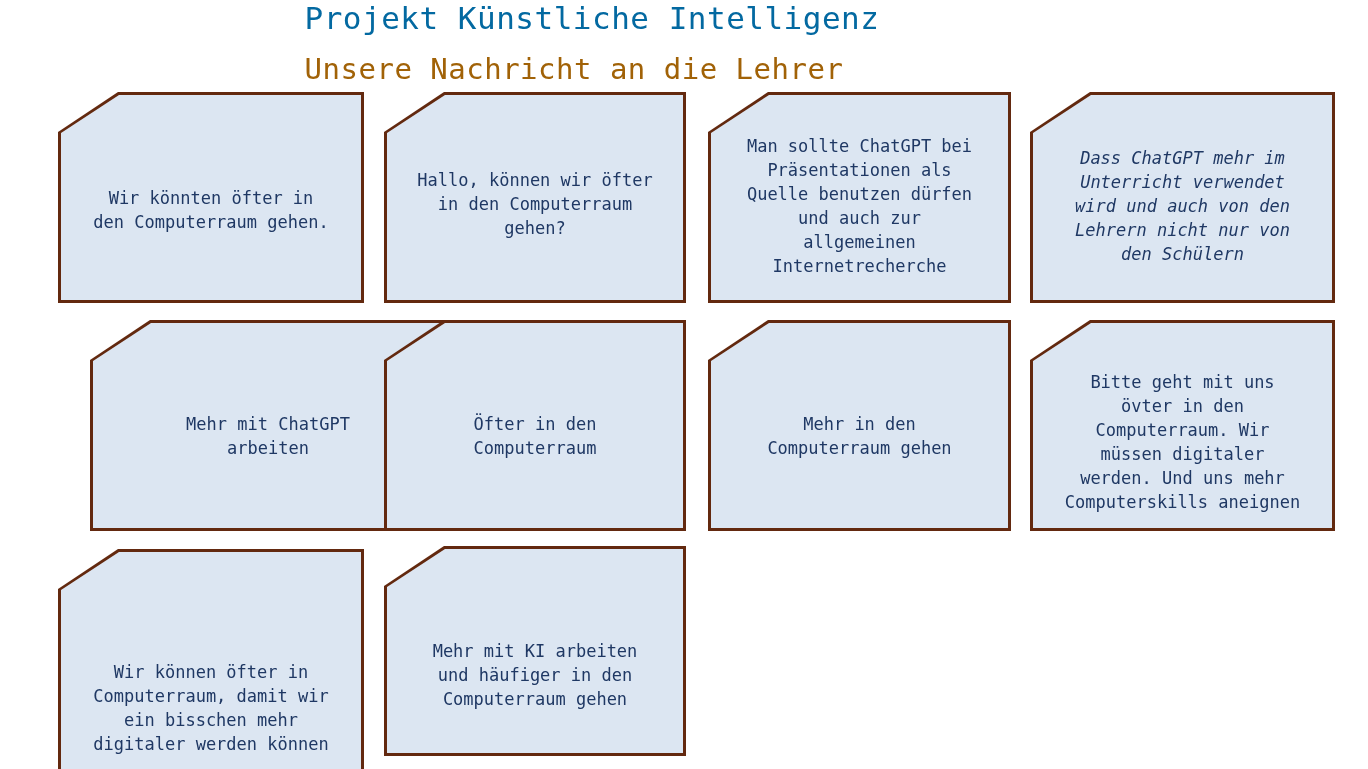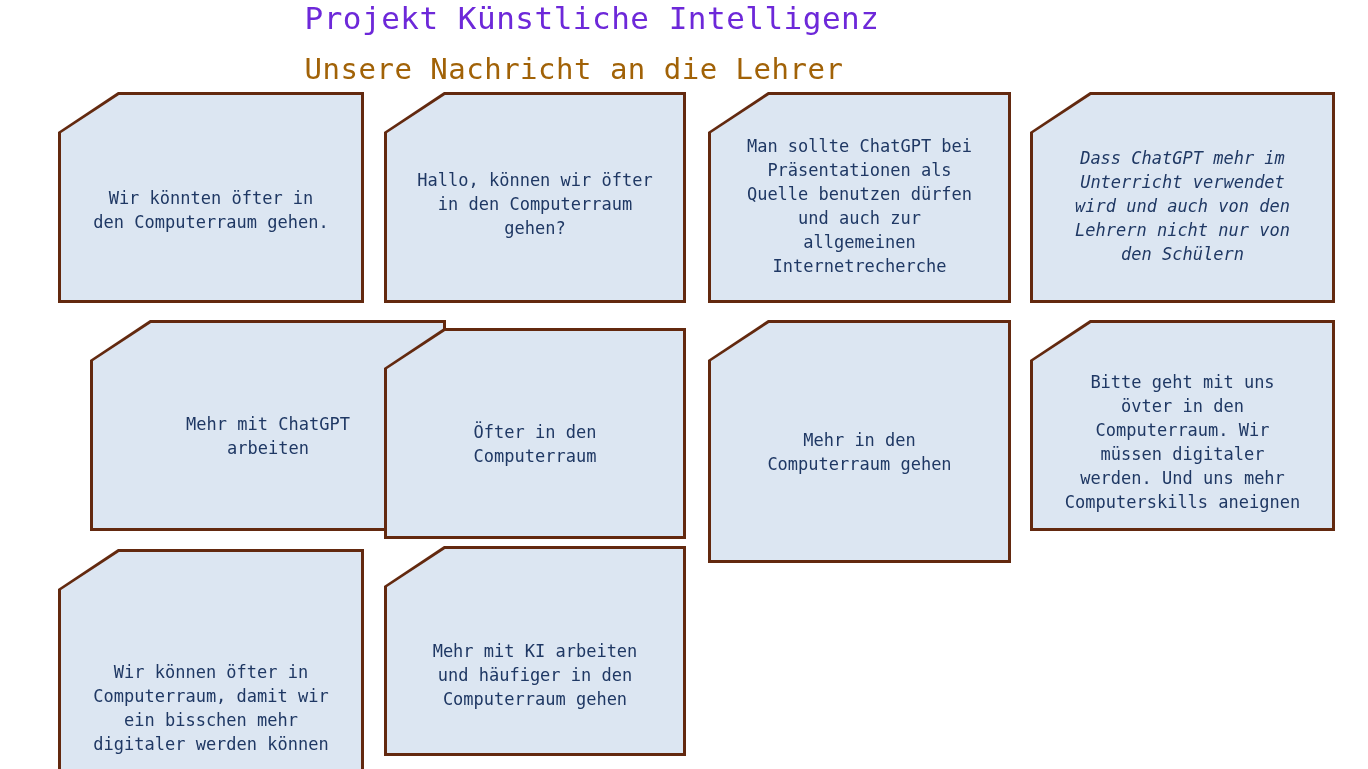--- a/index.html
+++ b/index.html
@@ -21,21 +21,21 @@
     height: 769px;
   }
 
   
   .title-main {
     position: absolute;
     left: 0;
     top: 0;
     width: 1184px;
     text-align: center;
-    color: #6d28d9;
+    color: #0369a1;
     font-family: "DejaVu Sans Mono", "Liberation Mono", monospace;
     font-size: 31px;
     line-height: 36px;
     letter-spacing: 0.5px;
     white-space: nowrap;
   }
   .title-sub {
     position: absolute;
     left: 0;
     top: 52px;
@@ -84,22 +84,22 @@
     word-wrap: break-word;
   }
 
   
   #note-1  { left: 58px;   top: 92px;  width: 306px; height: 211px; }
   #note-2  { left: 384px;  top: 92px;  width: 302px; height: 211px; }
   #note-3  { left: 708px;  top: 92px;  width: 303px; height: 211px; }
   #note-4  { left: 1030px; top: 92px;  width: 305px; height: 211px; font-style: italic; }
 
   #note-5  { left: 58px;   top: 320px; width: 356px; height: 211px; margin-left: 32px; }
-  #note-6  { left: 384px;  top: 328px; width: 302px; height: 211px; }
-  #note-7  { left: 708px;  top: 320px; width: 303px; height: 243px; text-decoration: underline; }
+  #note-6  { left: 384px;  top: 320px; width: 302px; height: 211px; }
+  #note-7  { left: 708px;  top: 320px; width: 303px; height: 211px; text-decoration: underline; }
   #note-8  { left: 1030px; top: 320px; width: 305px; height: 211px; }
 
   #note-9  { left: 58px;   top: 549px; width: 306px; height: 274px; }
   #note-10 { left: 384px;  top: 546px; width: 302px; height: 210px; }
 
   
   #note-1  .note-text { transform: translateY(12px); }
   #note-2  .note-text { transform: translateY(6px); }
   #note-5  .note-text { transform: translateY(10px); }
   #note-6  .note-text { transform: translateY(10px); }

